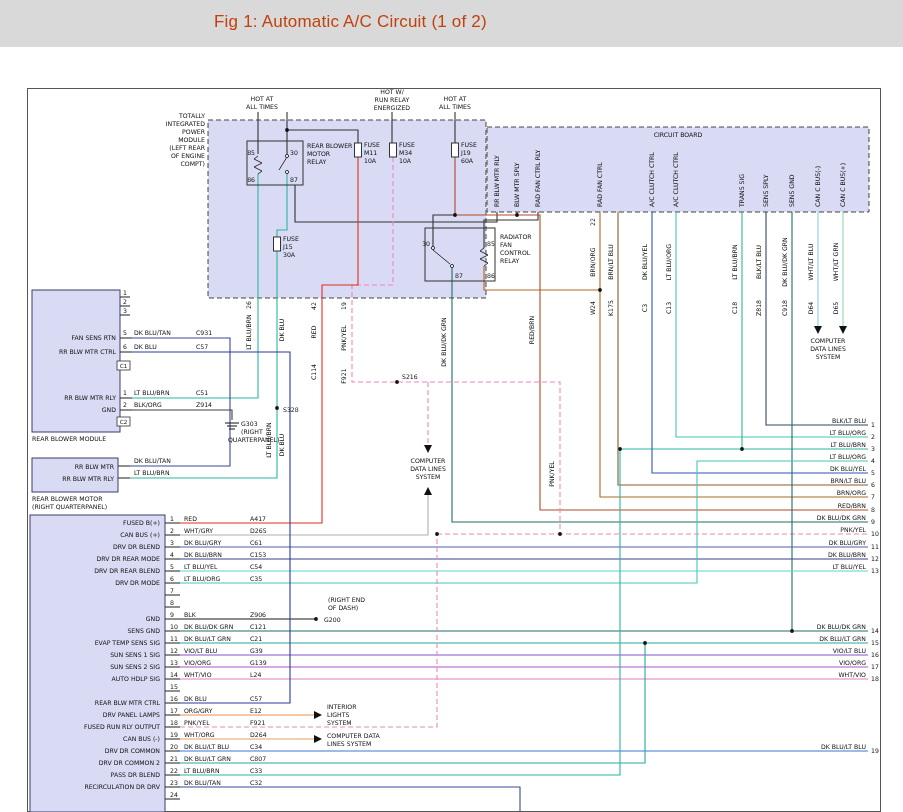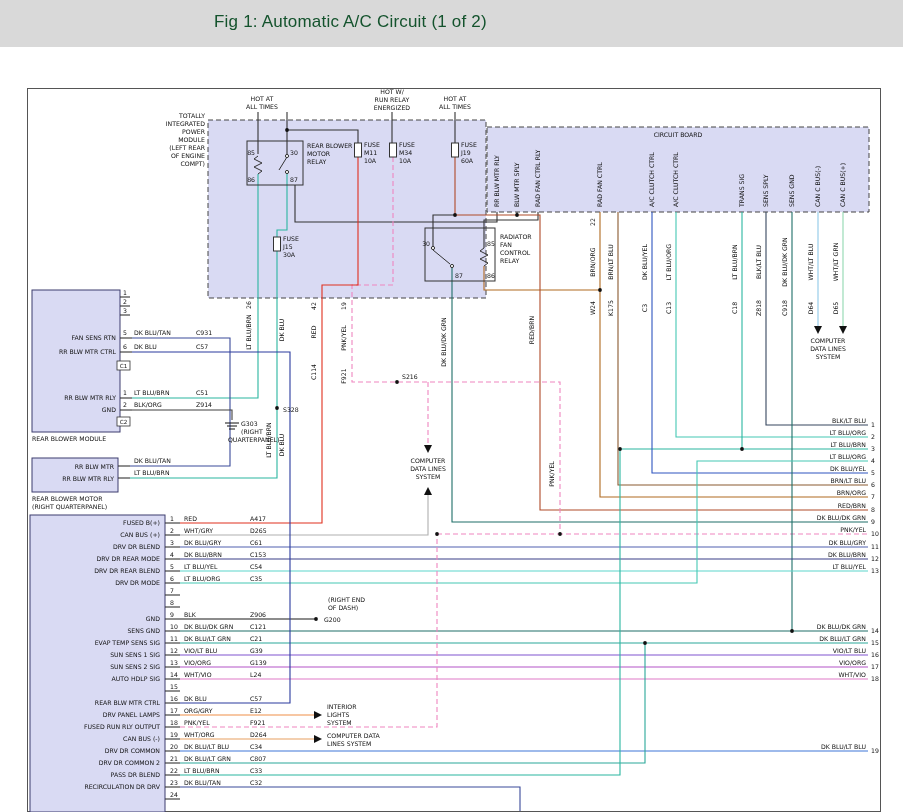--- a/index.html
+++ b/index.html
@@ -1,18 +1,18 @@
 <!DOCTYPE html>
 <html><head>
 <meta charset="utf-8">
 <style>
   html,body{margin:0;padding:0}
   body{width:903px;height:812px;background:#ffffff;font-family:"Liberation Sans",sans-serif;position:relative;overflow:hidden}
   .titlebar{position:absolute;top:0;left:0;width:903px;height:47px;background:#d9d9d9}
-  .title{position:absolute;left:214px;top:12px;font-size:17px;color:#14532d;letter-spacing:.2px}
+  .title{position:absolute;left:214px;top:12px;font-size:17px;color:#c2410c;letter-spacing:.2px}
   svg{position:absolute;top:0;left:0}
   svg text{font-family:"DejaVu Sans",sans-serif;fill:#111;font-size:6.2px}
 </style>
 </head>
 <body>
 
 <div class="titlebar">
   <div class="title">Fig 1: Automatic A/C Circuit (1 of 2)</div>
 </div>
 

